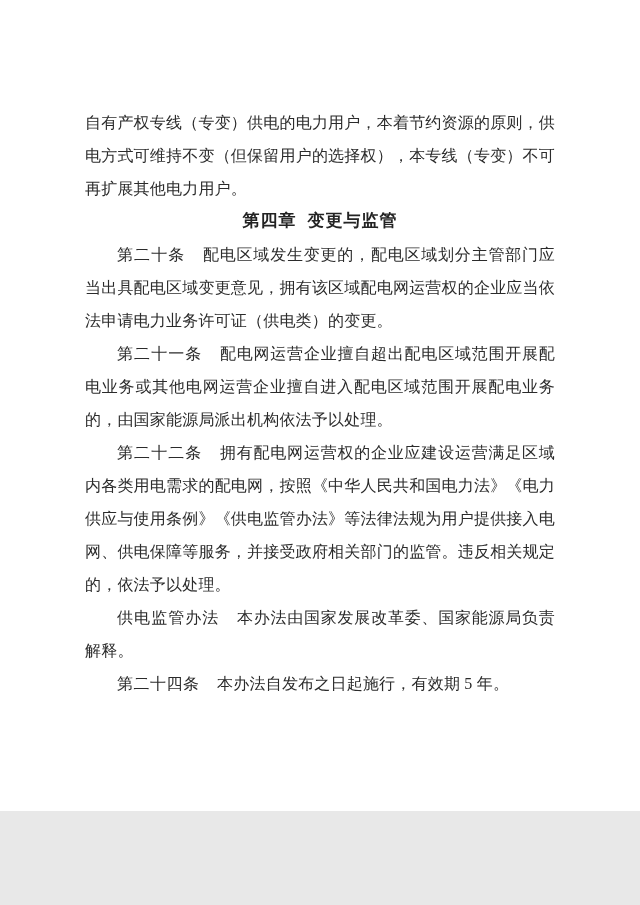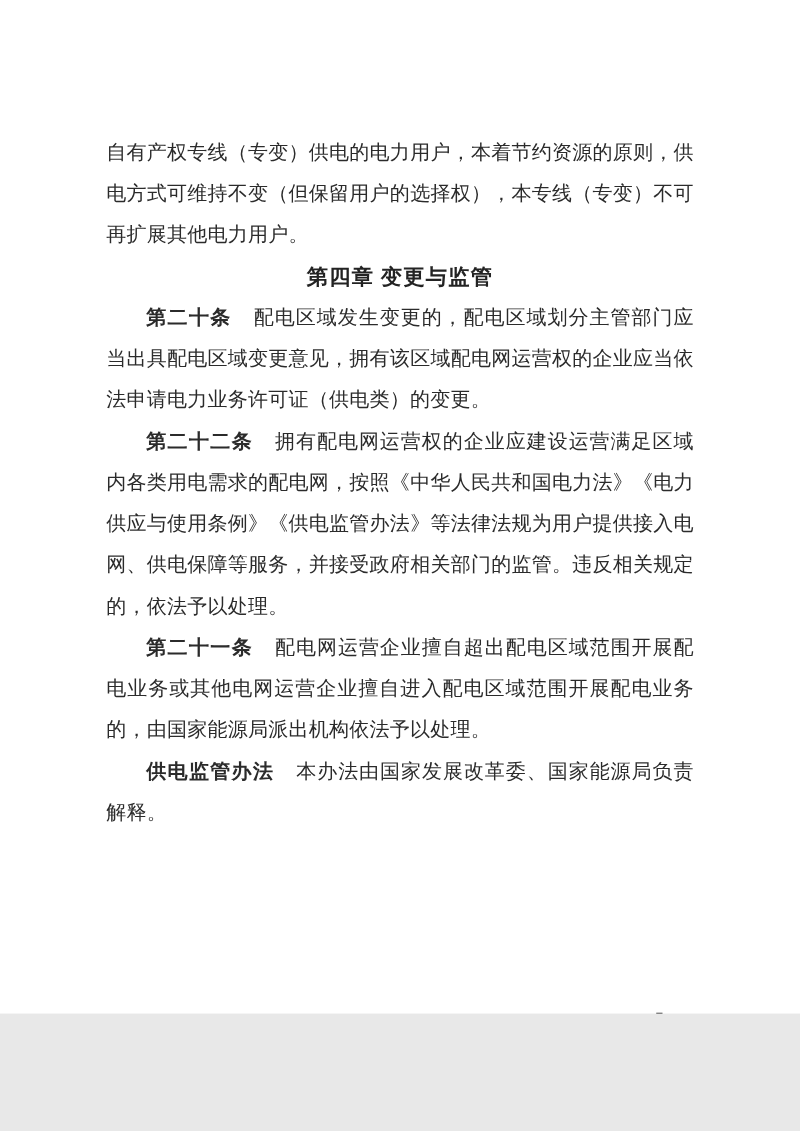--- a/index.html
+++ b/index.html
@@ -28,34 +28,34 @@
     letter-spacing: 0.2px;
   }
   p.para {
     margin: 0;
     padding: 0;
   }
   p.article {
     text-indent: 2em;
   }
   .article-label {
-    font-weight: bold;
+    font-weight: normal;
     font-family: "Liberation Sans", "DejaVu Sans", sans-serif;
     margin-right: 1.1em;
     letter-spacing: 0.5px;
   }
   h2.chapter {
     margin: 0;
     padding: 0;
     font-size: 17px;
     line-height: 33px;
     font-weight: bold;
     text-align: center;
     text-indent: 0;
-    font-family: Liberation Serif, serif;
+    font-family: Liberation Mono, monospace;
     letter-spacing: 1px;
     color: #232323;
   }
   .pagenum {
     position: absolute;
     top: 805px;
     right: 87px;
     font-size: 15px;
     line-height: 22px;
     letter-spacing: 1px;
@@ -68,24 +68,25 @@
 
 <div class="page">
   <div class="content">
 
     <p class="para intro">自有产权专线（专变）供电的电力用户，本着节约资源的原则，供电方式可维持不变（但保留用户的选择权），本专线（专变）不可再扩展其他电力用户。</p>
 
     <h2 class="chapter">第四章 变更与监管</h2>
 
     <p class="para article"><span class="article-label">第二十条</span><span>配电区域发生变更的，配电区域划分主管部门应当出具配电区域变更意见，拥有该区域配电网运营权的企业应当依法申请电力业务许可证（供电类）的变更。</span></p>
 
+    <p class="para article"><span class="article-label">第二十一条</span><span>配电网运营企业擅自超出配电区域范围开展配电业务或其他电网运营企业擅自进入配电区域范围开展配电业务的，由国家能源局派出机构依法予以处理。</span></p>
+
     <p class="para article"><span class="article-label">第二十二条</span><span>拥有配电网运营权的企业应建设运营满足区域内各类用电需求的配电网，按照《中华人民共和国电力法》《电力供应与使用条例》《供电监管办法》等法律法规为用户提供接入电网、供电保障等服务，并接受政府相关部门的监管。违反相关规定的，依法予以处理。</span></p>
-
-    <p class="para article"><span class="article-label">第二十一条</span><span>配电网运营企业擅自超出配电区域范围开展配电业务或其他电网运营企业擅自进入配电区域范围开展配电业务的，由国家能源局派出机构依法予以处理。</span></p>
 
 
     <p class="para article"><span class="article-label">供电监管办法</span><span>本办法由国家发展改革委、国家能源局负责解释。</span></p>
 
+    <p class="para article"><span class="article-label">第二十四条</span><span>本办法自发布之日起施行，有效期 5 年。</span></p>
 
   </div>
 
   <div class="pagenum">— 5 —</div>
 </div>
 
 </body></html>

